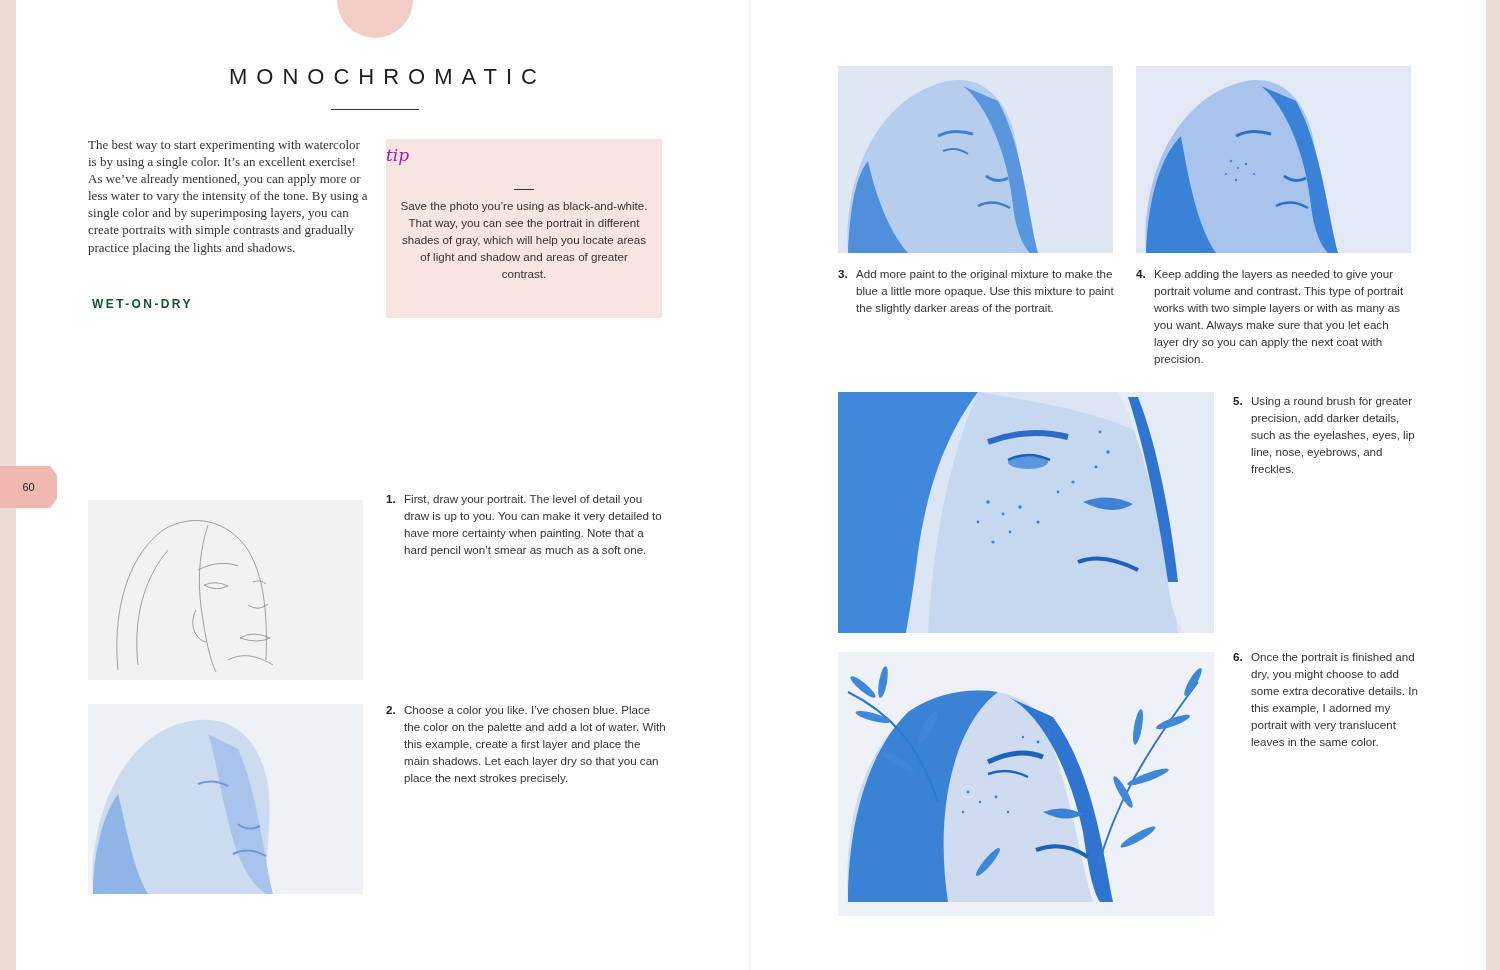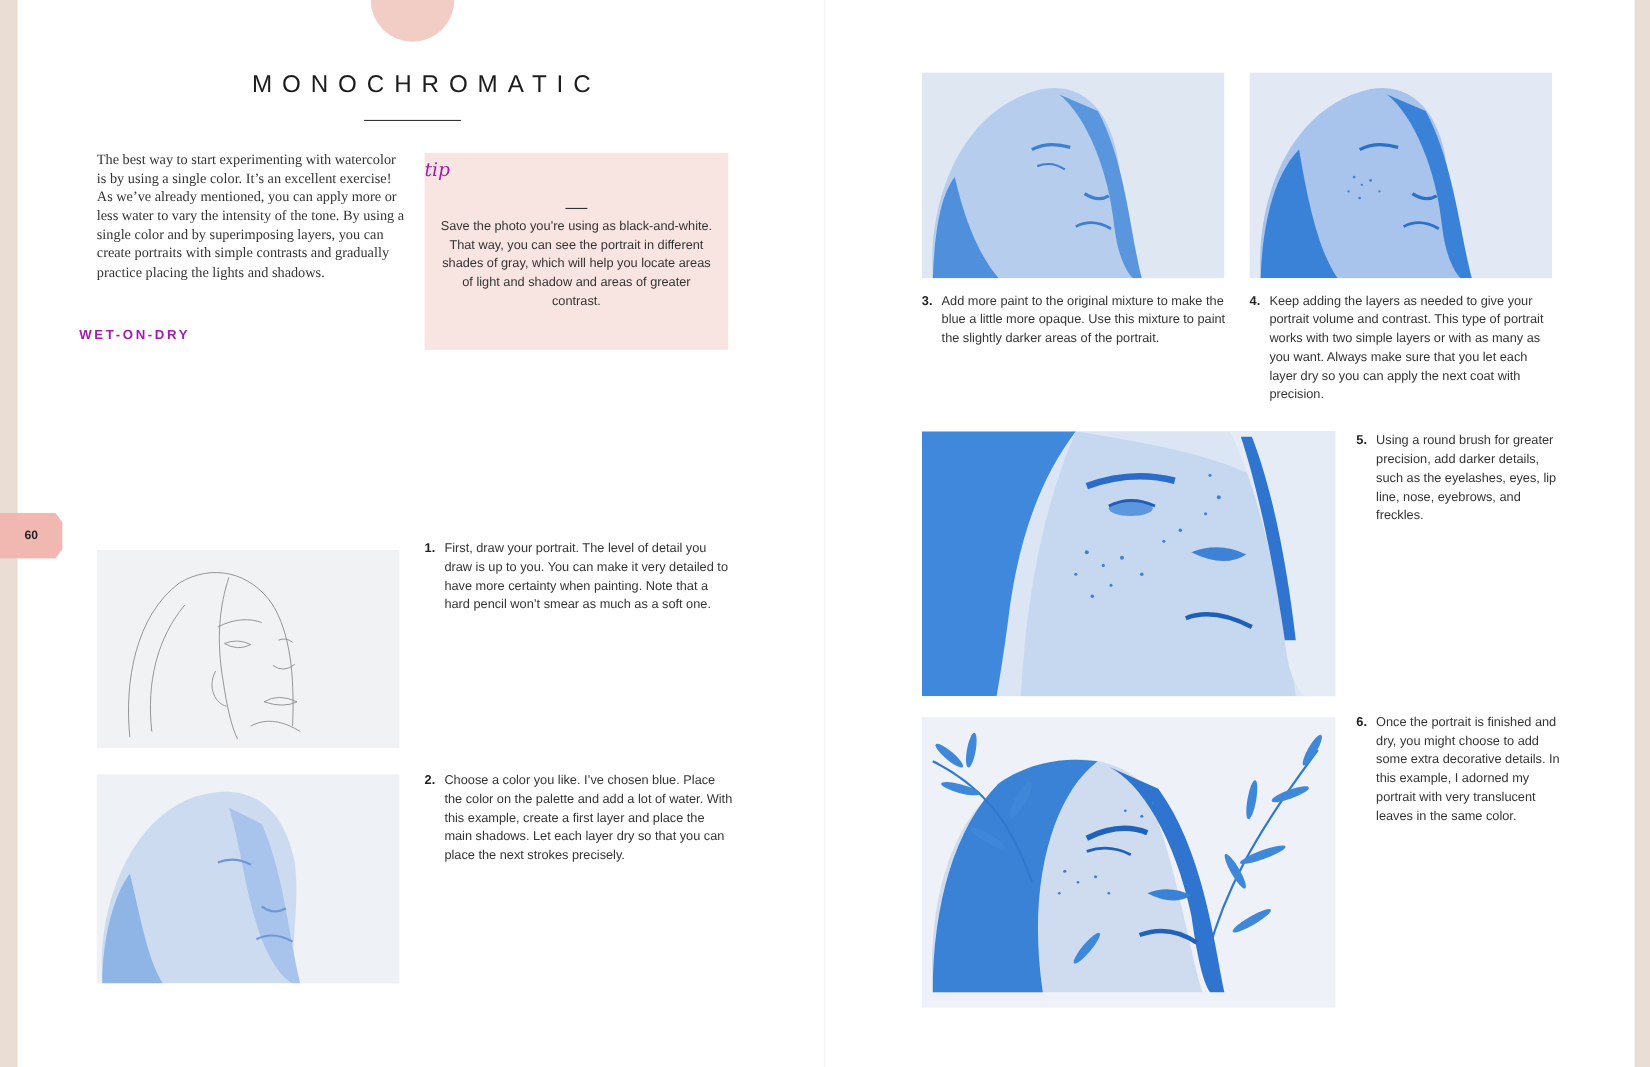--- a/index.html
+++ b/index.html
@@ -7,29 +7,29 @@
   body{position:relative;font-family:"Liberation Sans",sans-serif;color:#2a2a2a}
   .page{position:absolute;top:0;height:970px;background:#fff}
   .page.left{left:16px;width:734px}
   .page.right{left:750px;width:736px}
   .spine{position:absolute;left:749px;top:0;width:2px;height:970px;background:linear-gradient(to right,#f2f2f2,#fff)}
   .circle{position:absolute;left:337px;top:-38px;width:76px;height:76px;border-radius:50%;background:#f2cdc5}
   .title{position:absolute;left:0;top:64px;width:750px;text-align:center;font-family:"Liberation Sans",sans-serif;font-size:22px;letter-spacing:9px;color:#1d1d1d;padding-left:25px}
   .title-rule{position:absolute;left:331px;top:109px;width:88px;height:1px;background:#333}
   .serif{font-family:"Liberation Serif",serif;font-size:13px;line-height:17.1px;color:#333}
   .intro{position:absolute;left:88px;top:136px;width:282px}
-  .subhead{position:absolute;left:72px;top:297px;font-size:12px;font-weight:bold;letter-spacing:2.4px;color:#a21caf}
+  .subhead{position:absolute;left:92px;top:297px;font-size:12px;font-weight:bold;letter-spacing:2.4px;color:#14532d}
   .body2{position:absolute;left:88px;top:322px;width:282px}
   .indent{text-indent:15px}
   .bold{font-weight:bold;color:#222}
   .tipbox{position:absolute;left:386px;top:139px;width:276px;height:179px;background:#f8e4e0}
   .tip-label{position:absolute;left:0;top:6px;width:100%;font-family:"DejaVu Serif",serif;font-style:italic;font-size:17px;color:#a21caf}
   .tip-rule{position:absolute;left:128px;top:50px;width:20px;height:1px;background:#333}
   .tip-text{position:absolute;left:14px;top:58px;width:248px;text-align:center;font-size:11.6px;line-height:17.1px;color:#333}
-  .tab{position:absolute;top:466px;width:42px;height:42px;background:#f0b8b0;font-size:11px;font-weight:bold;color:#222;display:flex;align-items:center;justify-content:center}
+  .tab{position:absolute;top:466px;width:42px;height:42px;background:#f0b8b0;font-size:11px;font-weight:normal;color:#222;display:flex;align-items:center;justify-content:center}
   .tab.l{left:0;width:57px;clip-path:polygon(0 0,88% 0,100% 22%,100% 78%,88% 100%,0 100%);padding-right:0}
   .tab.r{left:1514px;width:57px;clip-path:polygon(12% 0,100% 0,100% 100%,12% 100%,0 78%,0 22%)}
   .step{position:absolute;font-size:11.6px;line-height:17.1px;color:#333}
   .step .num{position:absolute;left:0;top:0;font-weight:bold;color:#222}
   .step .txt{display:block;padding-left:18px}
   .img{position:absolute;overflow:hidden}
   .img svg{width:100%;height:100%;display:block}
 </style>
 </head>
 <body>

